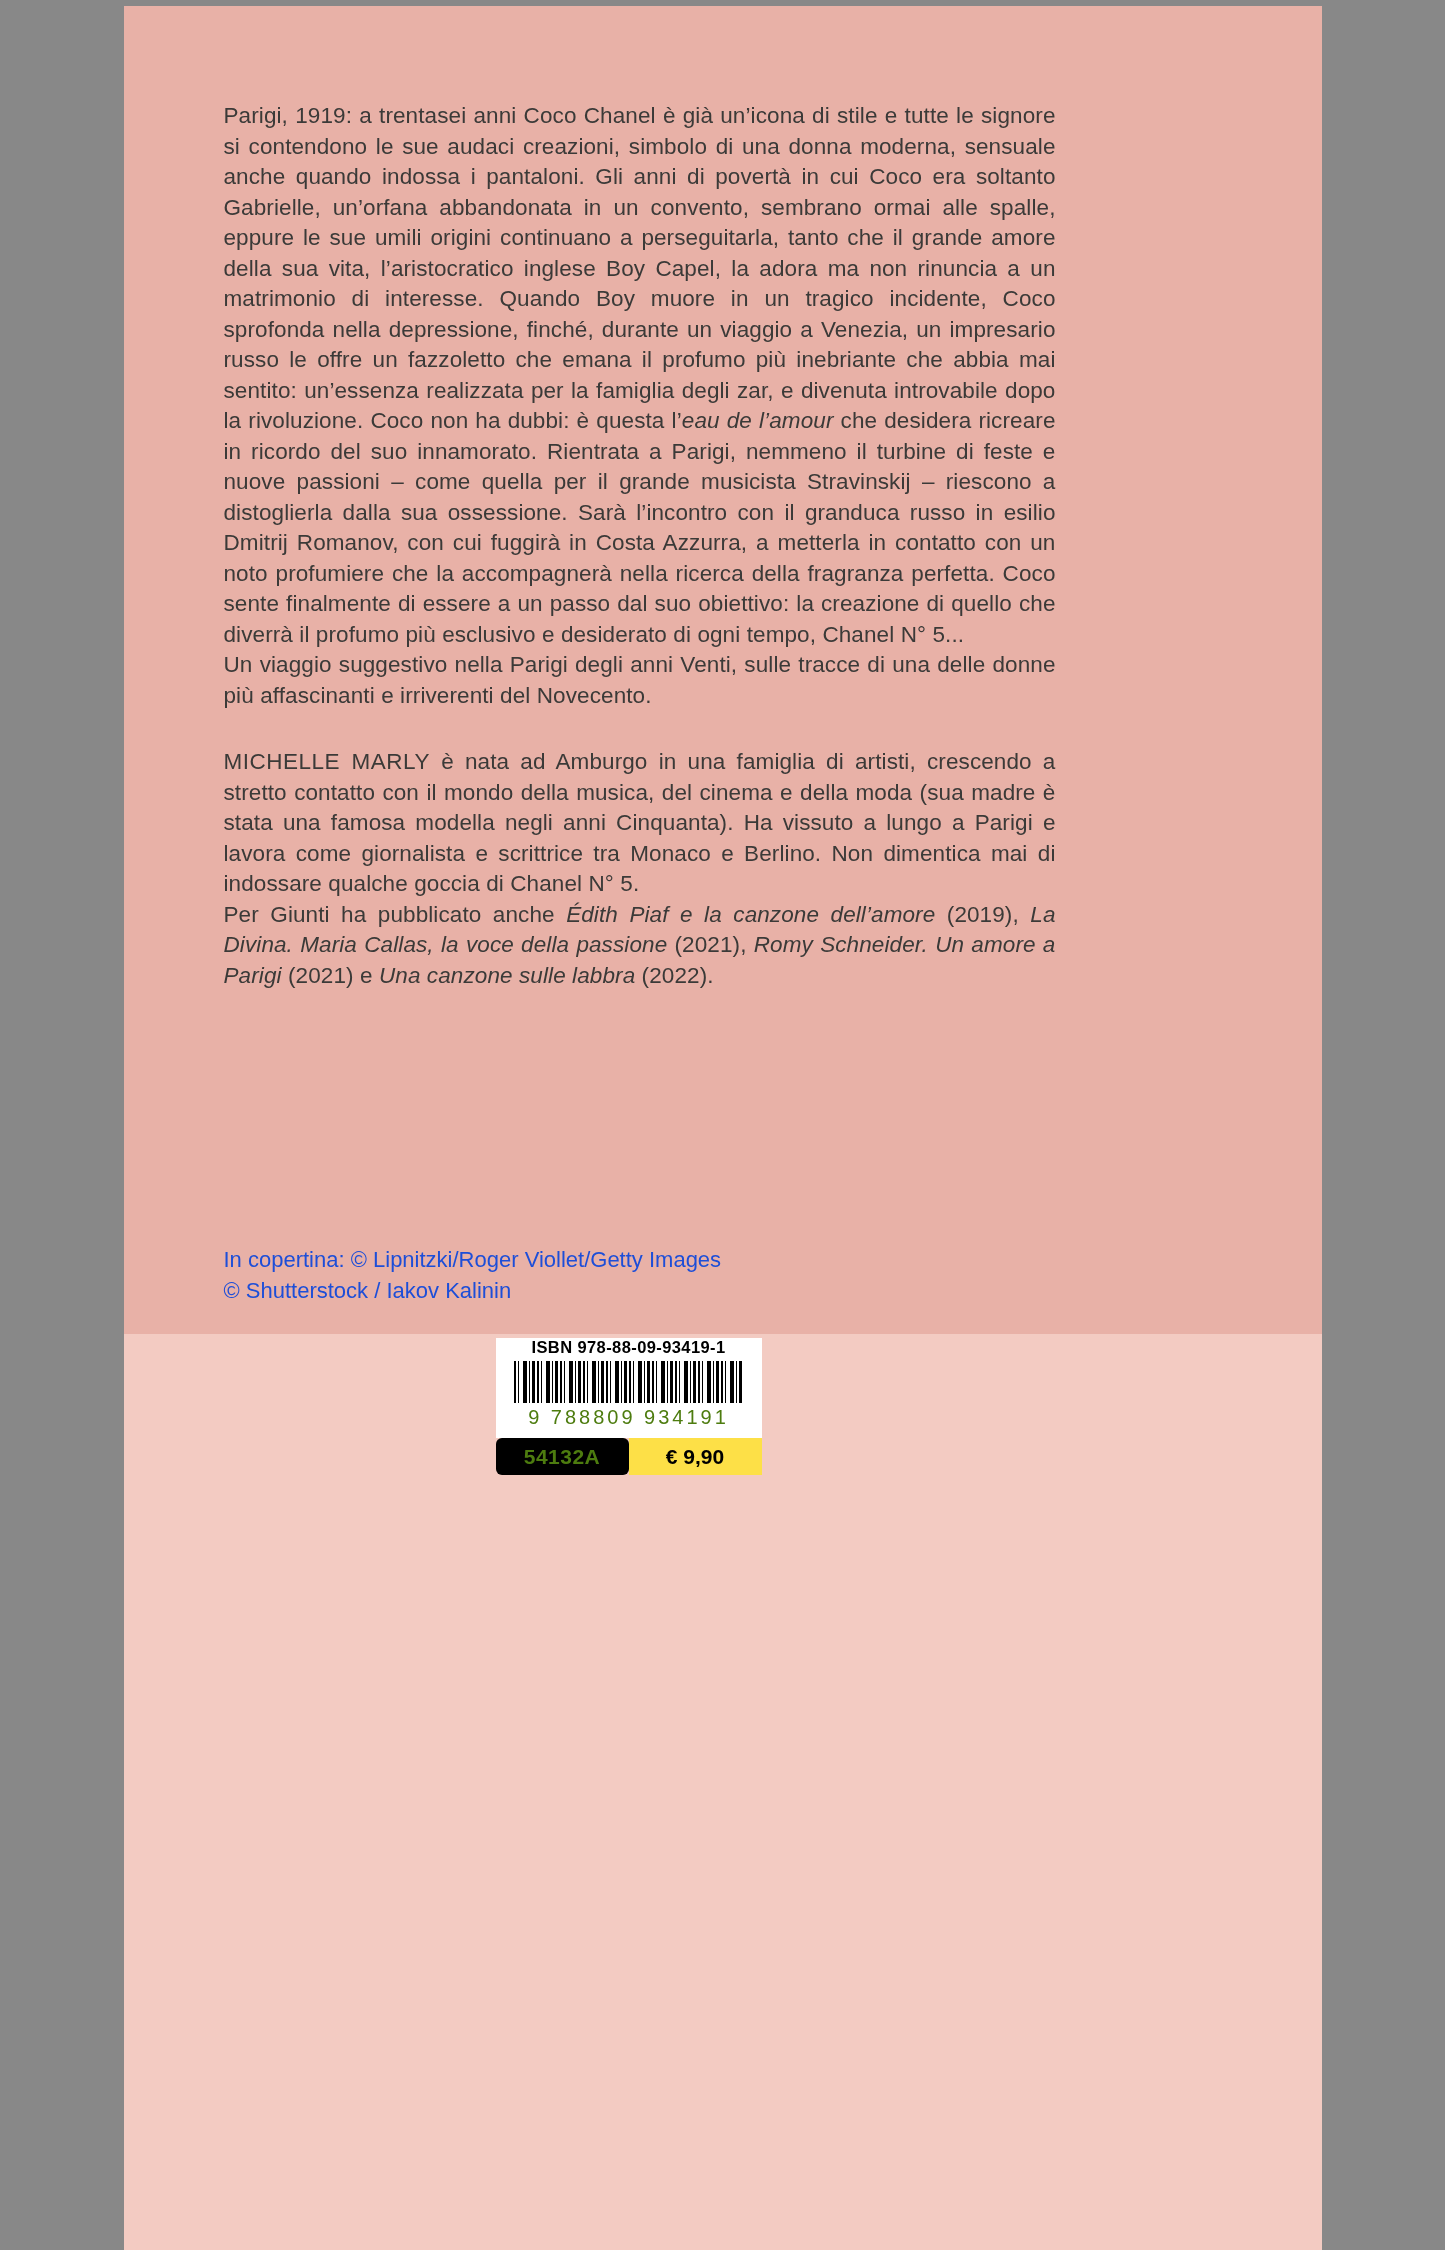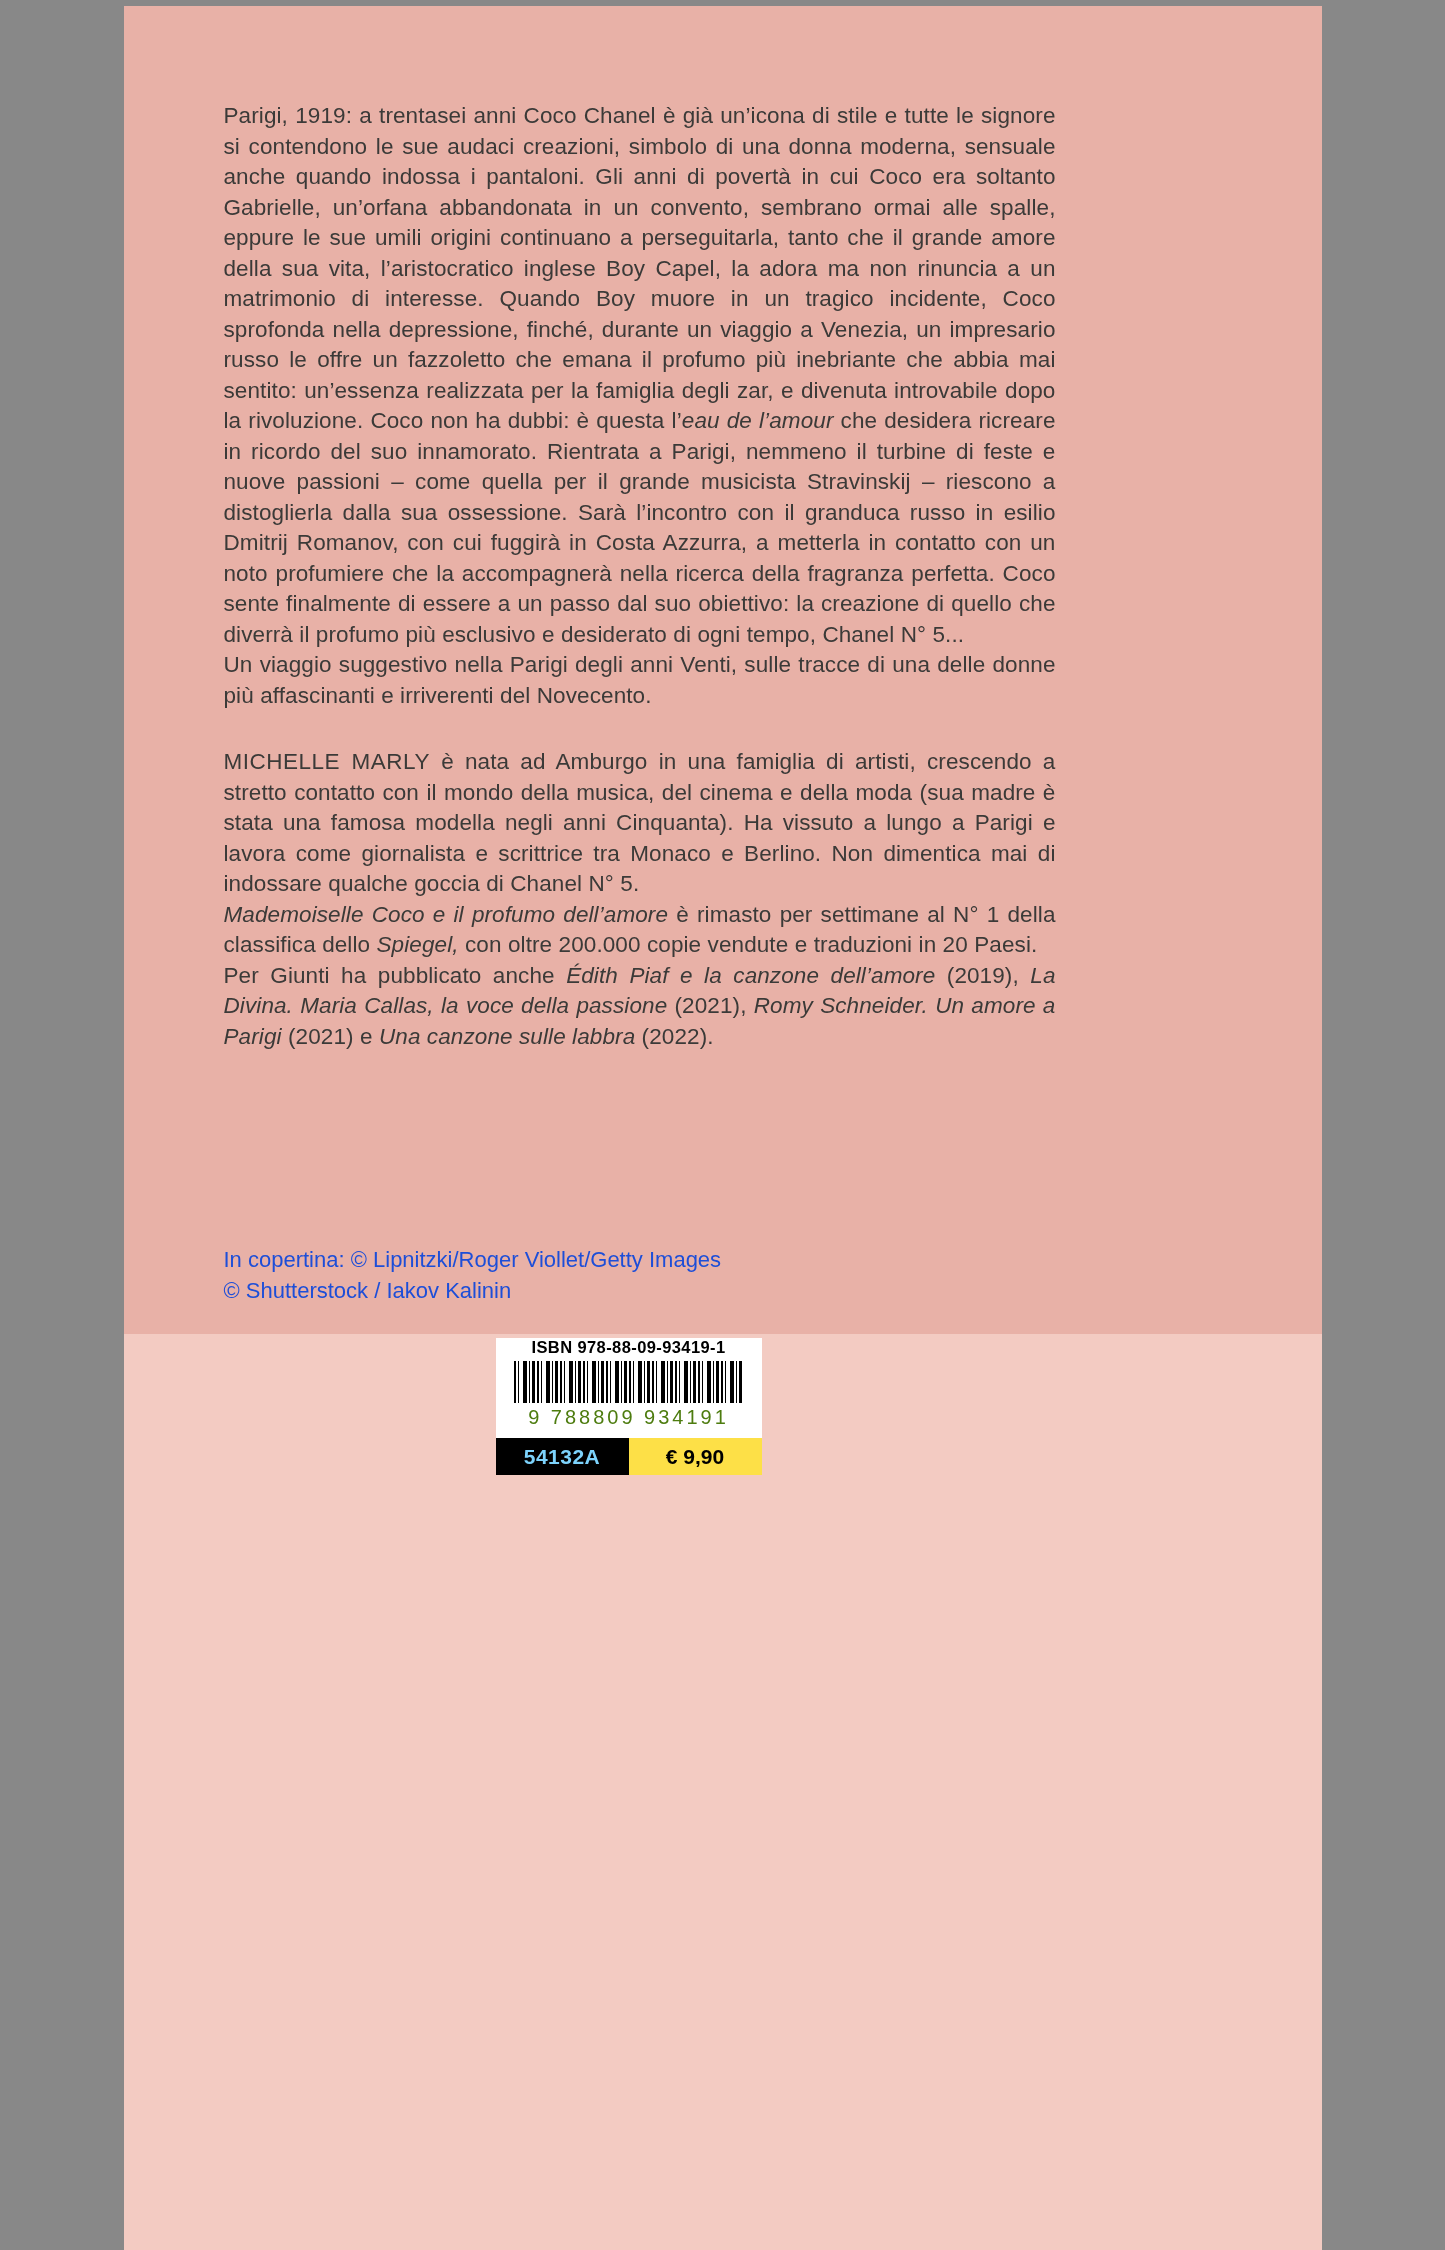--- a/index.html
+++ b/index.html
@@ -91,27 +91,28 @@
     position: absolute;
     left: 372px;
     top: 1432px;
     width: 266px;
     height: 37px;
     display: flex;
   }
   .code-cell {
     width: 50%;
     background: #000;
-    color: #7dd3fc;
+    color: #4d7c0f;
     display: flex;
     align-items: center;
     justify-content: center;
     font-weight: bold;
     font-size: 21px;
     letter-spacing: 0.5px;
+    border-radius: 6px;
   }
   .price-cell {
     width: 50%;
     background: #fde047;
     color: #000;
     display: flex;
     align-items: center;
     justify-content: center;
     font-weight: bold;
     font-size: 21px;
@@ -126,21 +127,20 @@
 
   <div class="textcol">
 
     <p class="para"><span>Parigi, 1919: a trentasei anni Coco Chanel è già un’icona di stile e tutte le signore si contendono le sue audaci creazioni, simbolo di una donna moderna, sensuale anche quando indossa i pantaloni. Gli anni di povertà in cui Coco era soltanto Gabrielle, un’orfana abbandonata in un convento, sembrano ormai alle spalle, eppure le sue umili origini continuano a perseguitarla, tanto che il grande amore della sua vita, l’aristocratico inglese Boy Capel, la adora ma non rinuncia a un matrimonio di interesse. Quando Boy muore in un tragico incidente, Coco sprofonda nella depressione, finché, durante un viaggio a Venezia, un impresario russo le offre un fazzoletto che emana il profumo più inebriante che abbia mai sentito: un’essenza realizzata per la famiglia degli zar, e divenuta introvabile dopo la rivoluzione. Coco non ha dubbi: è questa l’</span><em>eau de l’amour</em><span> che desidera ricreare in ricordo del suo innamorato. Rientrata a Parigi, nemmeno il turbine di feste e nuove passioni – come quella per il grande musicista Stravinskij – riescono a distoglierla dalla sua ossessione. Sarà l’incontro con il granduca russo in esilio Dmitrij Romanov, con cui fuggirà in Costa Azzurra, a metterla in contatto con un noto profumiere che la accompagnerà nella ricerca della fragranza perfetta. Coco sente finalmente di essere a un passo dal suo obiettivo: la creazione di quello che diverrà il profumo più esclusivo e desiderato di ogni tempo, Chanel N° 5...</span></p>
 
     <p class="para">Un viaggio suggestivo nella Parigi degli anni Venti, sulle tracce di una delle donne più affascinanti e irriverenti del Novecento.</p>
 
     <div class="bio-block">
       <p class="para"><span class="author-name">MICHELLE MARLY</span><span> è nata ad Amburgo in una famiglia di artisti, crescendo a stretto contatto con il mondo della musica, del cinema e della moda (sua madre è stata una famosa modella negli anni Cinquanta). Ha vissuto a lungo a Parigi e lavora come giornalista e scrittrice tra Monaco e Berlino. Non dimentica mai di indossare qualche goccia di Chanel N° 5.</span></p>
 
-      <p class="para"><em>Mademoiselle Coco e il profumo dell’amore</em><span> è rimasto per settimane al N° 1 della classifica dello </span><em>Spiegel,</em><span> con oltre 200.000 copie vendute e traduzioni in 20 Paesi.</span></p>
 
       <p class="para"><span>Per Giunti ha pubblicato anche </span><em>Édith Piaf e la canzone dell’amore</em><span> (2019), </span><em>La Divina. Maria Callas, la voce della passione</em><span> (2021), </span><em>Romy Schneider. Un amore a Parigi</em><span> (2021) e </span><em>Una canzone sulle labbra</em><span> (2022).</span></p>
     </div>
 
   </div>
 
   <div class="credits">
     <div>In copertina: © Lipnitzki/Roger Viollet/Getty Images</div>
     <div>© Shutterstock / Iakov Kalinin</div>
   </div>

